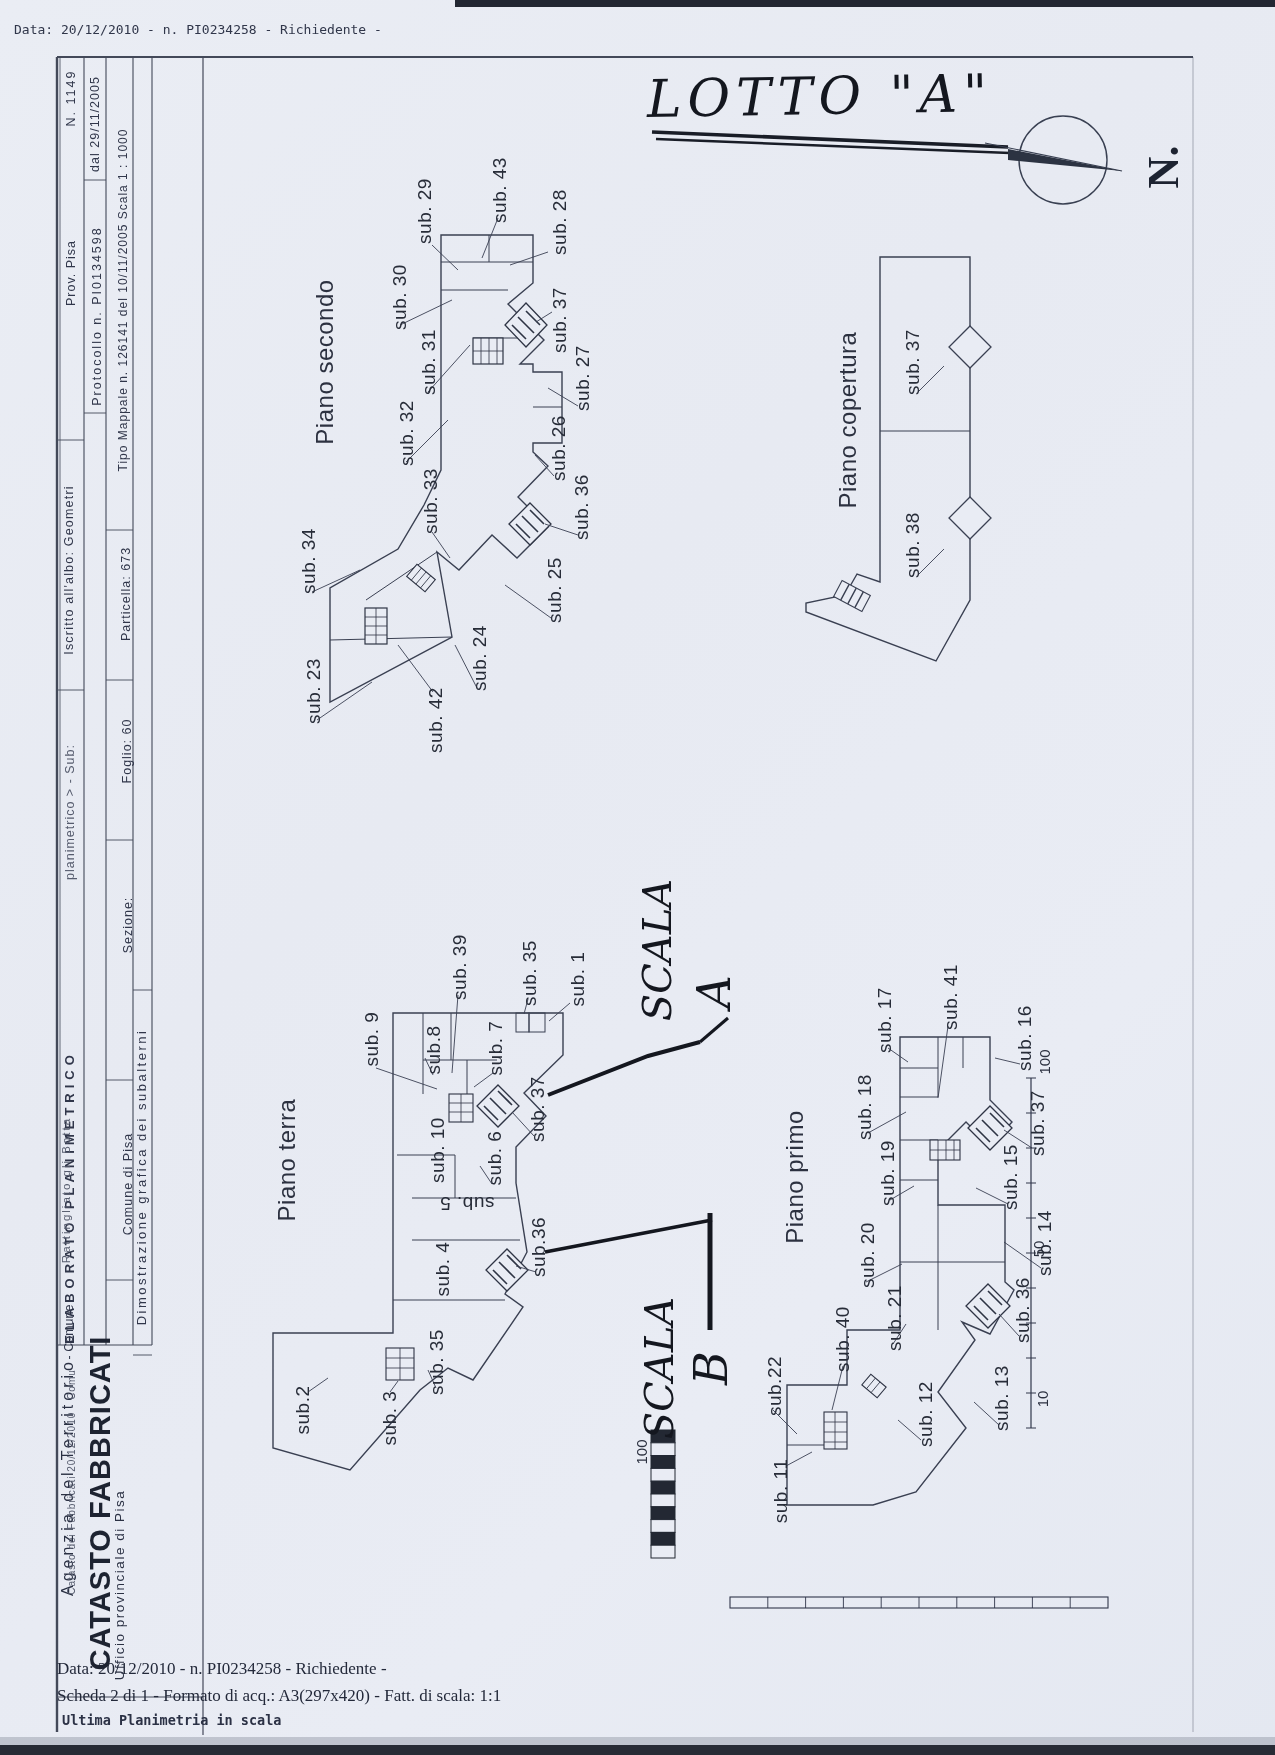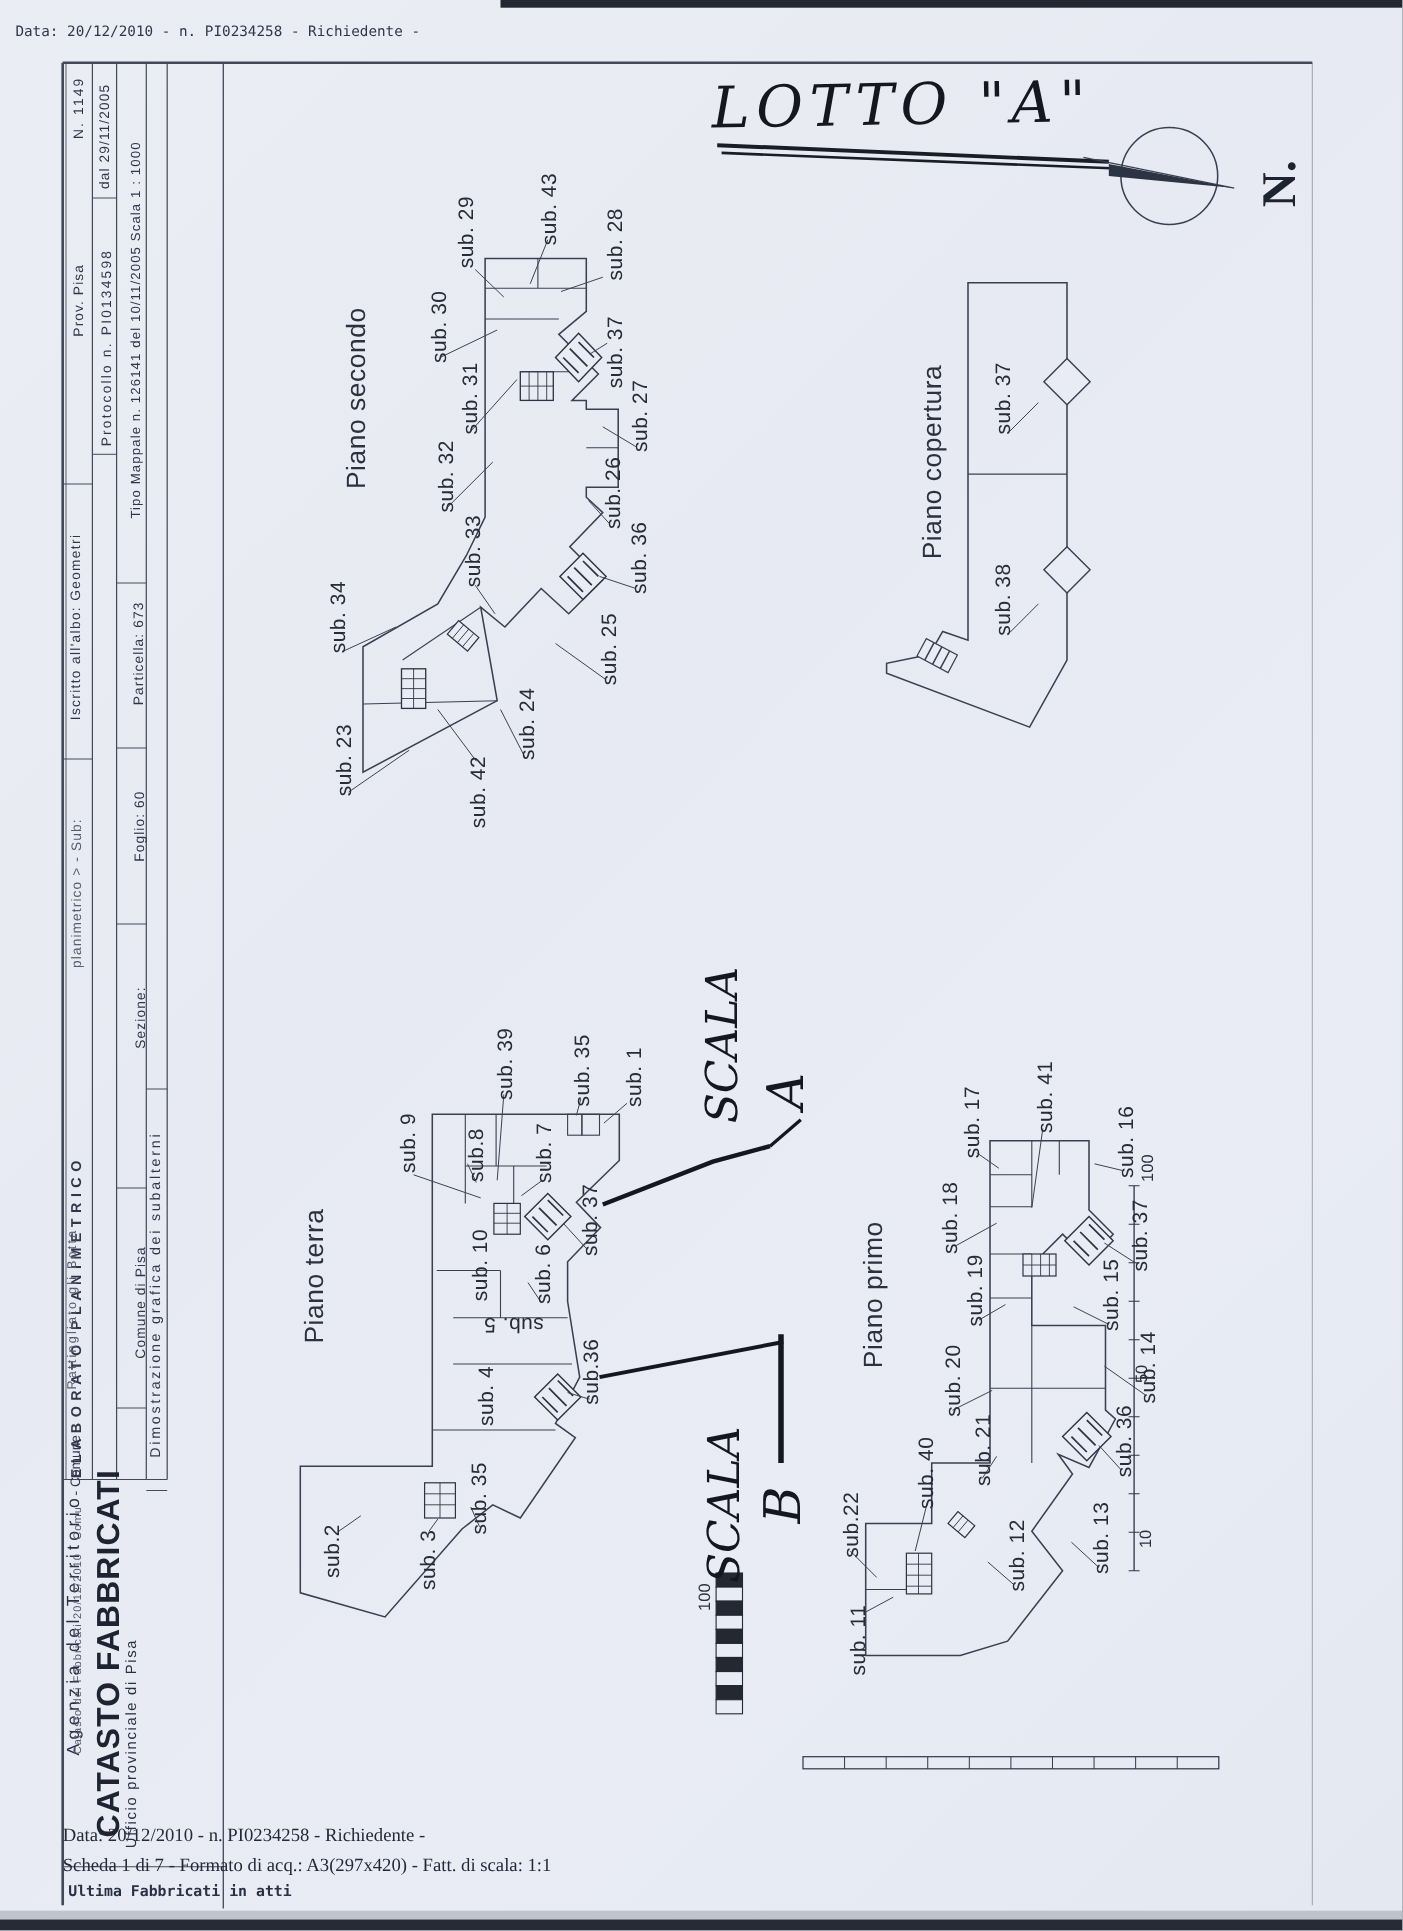--- a/index.html
+++ b/index.html
@@ -155,22 +155,22 @@
       <rect x="651" y="1545.2" width="24" height="12.8" fill="#e9ecf4"></rect>
     </g>
     <g stroke="#30364a" fill="none">
       <rect x="730" y="1597" width="378" height="11" stroke-width="1.1"></rect>
       <path d="M767.8,1597 V1608 M805.6,1597 V1608 M843.4,1597 V1608 M881.2,1597 V1608 M919,1597 V1608 M956.8,1597 V1608 M994.6,1597 V1608 M1032.4,1597 V1608 M1070.2,1597 V1608" stroke-width="0.9"></path>
     </g>
   </svg>
 
   <div class="tl mono" style="left:14px;top:22px;font-size:13px;color:#30364a;">Data: 20/12/2010 -  n. PI0234258 - Richiedente -</div>
   <div class="tl serif" style="left:57px;top:1659px;font-size:17px;color:#23293a;">Data: 20/12/2010 -  n. PI0234258 - Richiedente -</div>
-  <div class="tl serif" style="left:57px;top:1686px;font-size:17px;color:#23293a;">Scheda 1 di 7 - Formato di acq.: A3(297x420) - Fatt. di scala: 1:1</div>
-  <div class="tl mono" style="left:62px;top:1712px;font-size:13.5px;font-weight:bold;color:#2b3145;">Ultima Fabbricati in atti</div>
+  <div class="tl serif" style="left:57px;top:1686px;font-size:17px;color:#23293a;">Scheda 2 di 1 - Formato di acq.: A3(297x420) - Fatt. di scala: 1:1</div>
+  <div class="tl mono" style="left:62px;top:1712px;font-size:13.5px;font-weight:bold;color:#2b3145;">Ultima Planimetria in scala</div>
 
   <div class="t strip" style="left:71px;top:98px;letter-spacing:2px;">N.  1149</div>
   <div class="t strip" style="left:71px;top:273px;letter-spacing:1px;">Prov. Pisa</div>
   <div class="t strip" style="left:69px;top:570px;letter-spacing:1.2px;">Iscritto all'albo: Geometri</div>
   <div class="t strip faded" style="left:70px;top:812px;letter-spacing:1px;">planimetrico &gt; - Sub:</div>
   <div class="t strip" style="left:69px;top:1197px;font-weight:bold;font-size:13px;letter-spacing:5px;">ELABORATO PLANIMETRICO</div>
   <div class="t strip faded" style="left:66px;top:1190px;font-size:11.5px;letter-spacing:2px;">Rattingliato gli Botta</div>
   <div class="t strip" style="left:69px;top:1332px;">- Comune</div>
   <div class="t strip" style="left:97px;top:316px;letter-spacing:2px;">Protocollo n. PI0134598</div>
   <div class="t strip" style="left:95px;top:124px;letter-spacing:1px;">dal 29/11/2005</div>

